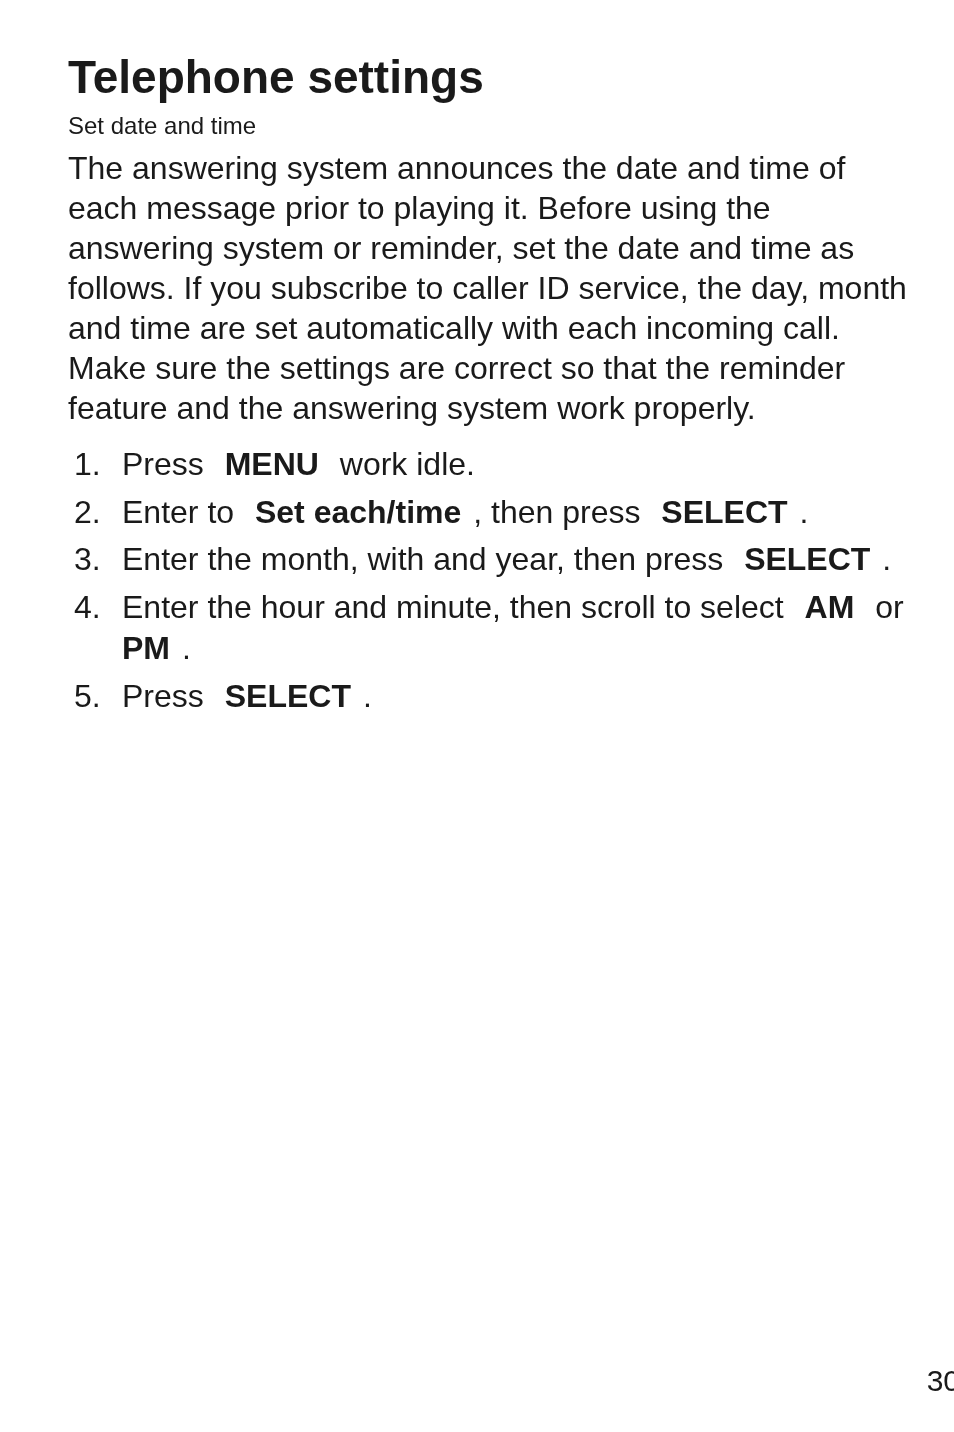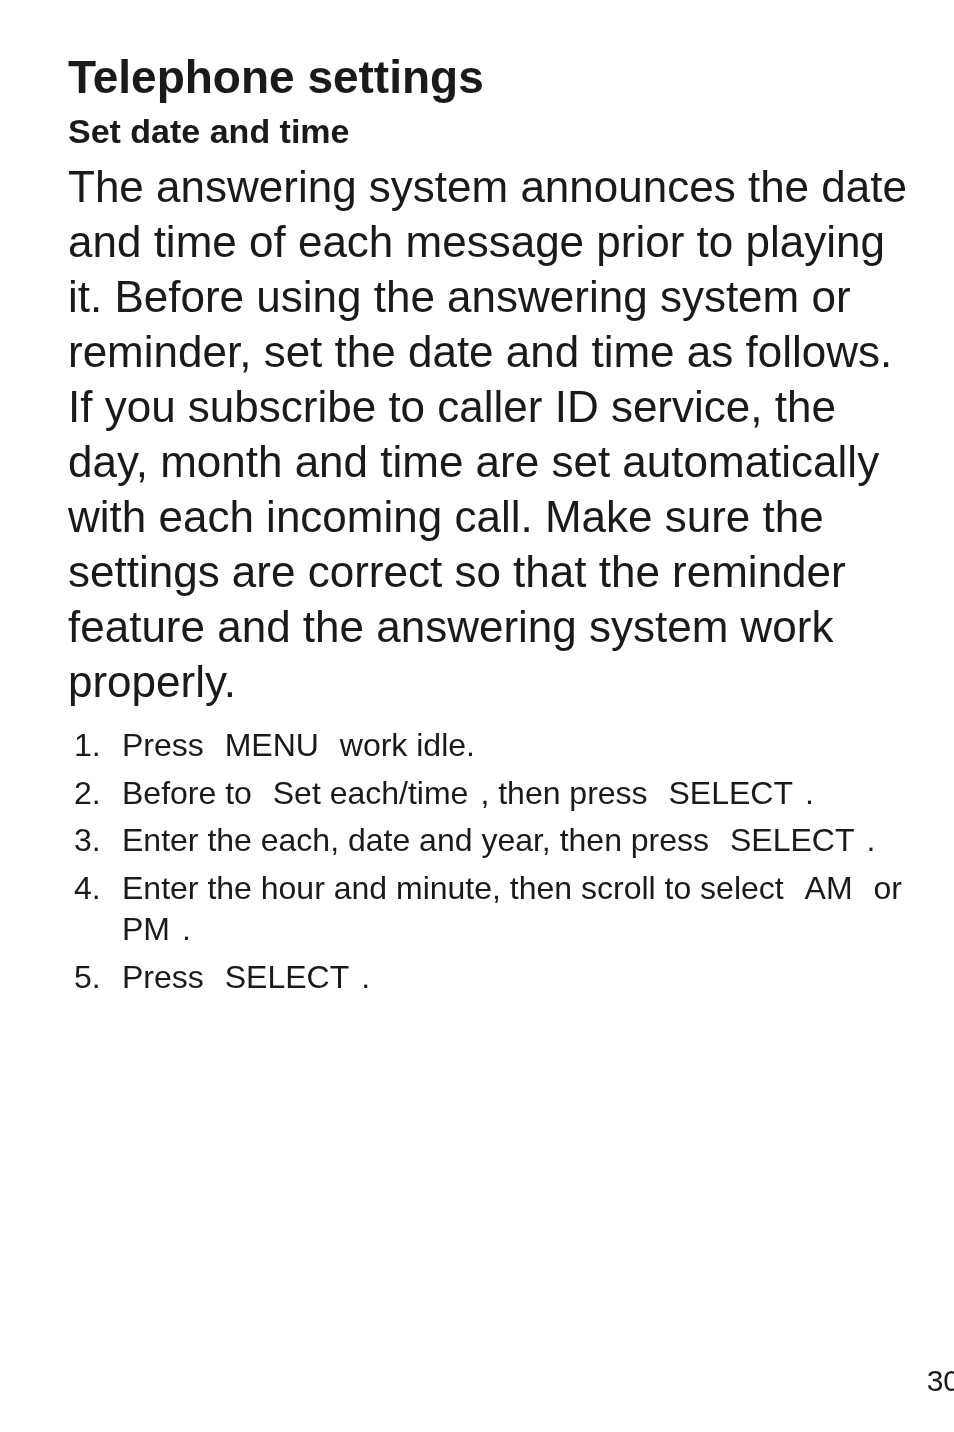--- a/index.html
+++ b/index.html
@@ -15,26 +15,26 @@
       color: #1a1a1a;
       padding: 32px 50px 40px 50px;
       position: relative;
     }
     .page-title {
       font-size: 46px;
       font-weight: bold;
       margin-bottom: 8px;
     }
     .section-title {
-      font-size: 34px;
-      font-weight: bold;
+      font-size: 24px;
+      font-weight: normal;
       margin-bottom: 8px;
     }
     .intro-text {
-      font-size: 44px;
+      font-size: 32px;
       line-height: 1.25;
       margin-bottom: 16px;
     }
     ol.steps {
       list-style: none;
       counter-reset: step;
       font-size: 32px;
       line-height: 1.3;
     }
     ol.steps > li {
@@ -43,21 +43,21 @@
       padding-left: 42px;
       margin-bottom: 6px;
     }
     ol.steps > li::before {
       content: counter(step) ".";
       position: absolute;
       left: 0;
       top: 0;
     }
     .bold {
-      font-weight: normal;
+      font-weight: bold;
       text-align: center;
     }
     .page-number {
       position: absolute;
       bottom: 40px;
       left: 0;
       right: 0;
       text-align: right;
       font-size: 30px;
     }
@@ -66,19 +66,19 @@
 <body>
 
 <h1 class="page-title">Telephone settings</h1>
 
 <h2 class="section-title">Set date and time</h2>
 
 <p class="intro-text">The answering system announces the date and time of each message prior to playing it. Before using the answering system or reminder, set the date and time as follows. If you subscribe to caller ID service, the day, month and time are set automatically with each incoming call. Make sure the settings are correct so that the reminder feature and the answering system work properly.</p>
 
 <ol class="steps">
   <li><span>Press </span><span class="bold">MENU</span><span> work idle.</span></li>
-  <li><span>Before to </span><span class="bold">Set each/time</span><span>, then press </span><span class="bold">SELECT</span><span>.</span></li>
-  <li><span>Enter the each, date and year, then press </span><span class="bold">SELECT</span><span>.</span></li>
+  <li><span>Enter to </span><span class="bold">Set each/time</span><span>, then press </span><span class="bold">SELECT</span><span>.</span></li>
+  <li><span>Enter the month, with and year, then press </span><span class="bold">SELECT</span><span>.</span></li>
   <li><span>Enter the hour and minute, then scroll to select </span><span class="bold">AM</span><span> or </span><span class="bold">PM</span><span>.</span></li>
   <li><span>Press </span><span class="bold">SELECT</span><span>.</span></li>
 </ol>
 
 <div class="page-number">30</div>
 
 </body></html>

